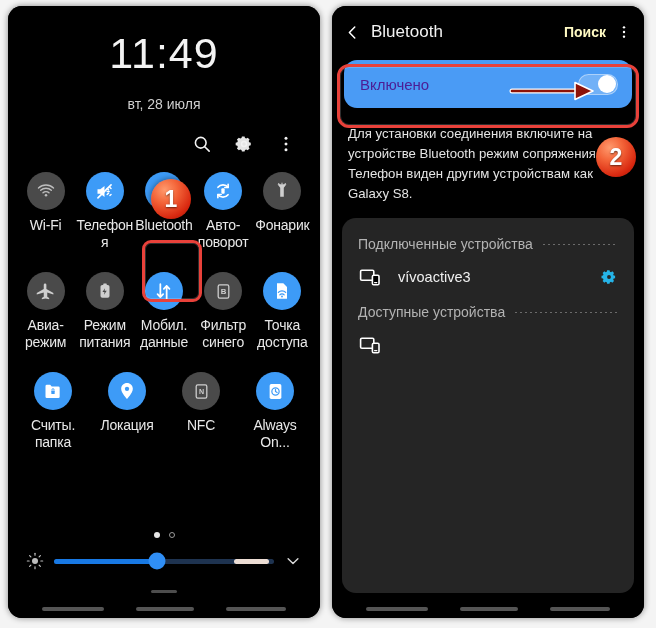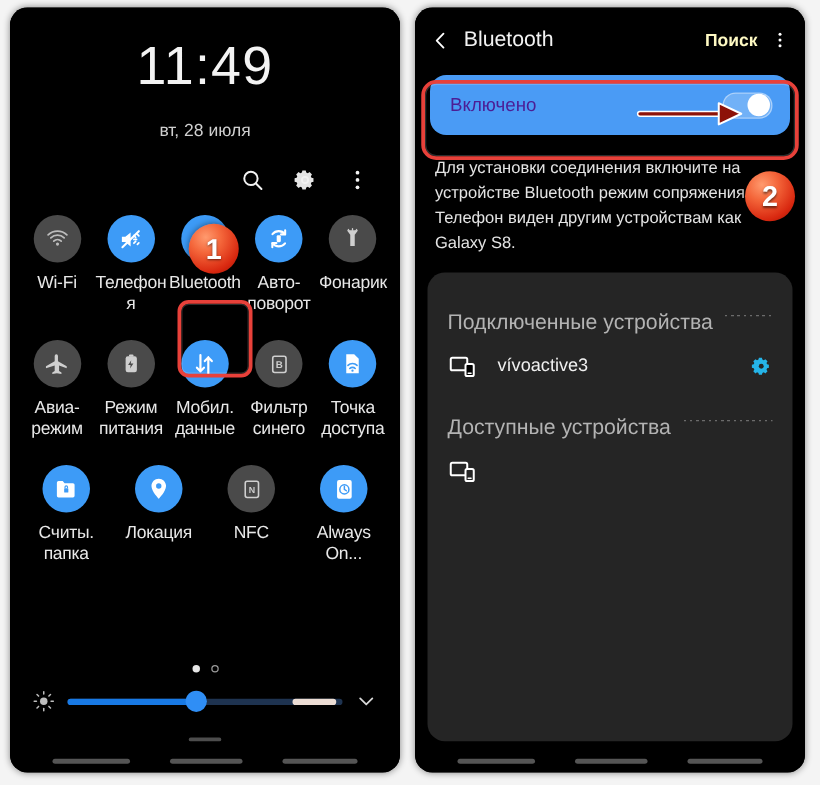--- a/index.html
+++ b/index.html
@@ -155,21 +155,21 @@
   }
 
   .bt-card {
     margin: 0 10px; background: #252525; border-radius: 14px;
     flex: 1 1 auto; padding: 12px 0 0 0;
   }
   .grp {
     display: flex; align-items: center; gap: 10px;
     padding: 6px 16px 4px 16px;
   }
-  .grp .gtxt { font-size: 17px; color: #b3b3b3; white-space: nowrap; margin-top: 12px; }
+  .grp .gtxt { font-size: 14px; color: #b3b3b3; white-space: nowrap; }
   .grp .gline {
     flex: 1 1 auto; height: 1px;
     background-image: repeating-linear-gradient(to right,#6b6b6b 0 2px,transparent 2px 5px);
   }
   .dev {
     display: flex; align-items: center; gap: 16px;
     padding: 9px 16px; cursor: pointer;
   }
   .dev .dicon { width: 24px; height: 24px; flex: 0 0 auto; }
   .dev .dname { flex: 1 1 auto; font-size: 14.5px; color: #f0f0f0; }

